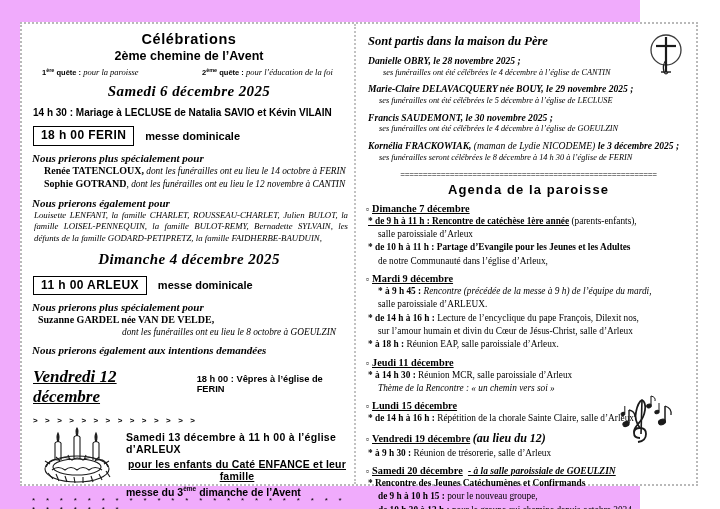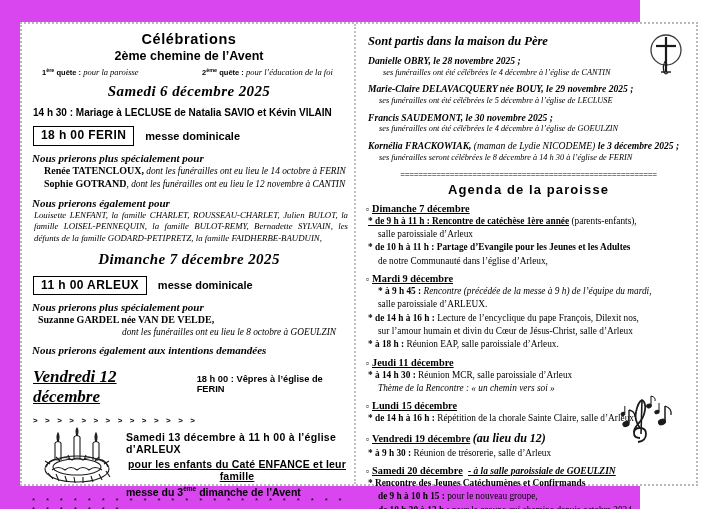--- a/index.html
+++ b/index.html
@@ -6,21 +6,21 @@
   html,body {
     width:720px; height:509px;
     background:#ffffff;
     font-family:"Liberation Sans", sans-serif;
     color:#000;
     overflow:hidden;
   }
   #page {
     position:relative;
     width:640px; height:509px;
-    background:#d946ef;
+    background:#f0abfc;
     text-decoration:underline;
   }
 
   
   .frame {
     position:absolute;
     left:20px; top:22px;
     width:678px; height:464px;
     border:2px dotted #b9b9b9;
     background:#fff;
@@ -331,21 +331,21 @@
       <div class="pri-item">
         <span class="nm">Renée TATENCLOUX,</span><span> dont les funérailles ont eu lieu le 14 octobre à FERIN</span>
       </div>
       <div class="pri-item">
         <span class="nm">Sophie GOTRAND</span><span>, dont les funérailles ont eu lieu le 12 novembre à CANTIN</span>
       </div>
 
       <div class="pri-head">Nous prierons également pour</div>
       <div class="pri-list">Louisette LENFANT, la famille CHARLET, ROUSSEAU-CHARLET, Julien BULOT, la famille LOISEL-PENNEQUIN, la famille BULOT-REMY, Bernadette SYLVAIN, les défunts de la famille GODARD-PETIPRETZ, la famille FAIDHERBE-BAUDUIN,</div>
 
-      <div class="date-script" style="margin-top:6px;">Dimanche 7 décembre 2025</div>
+      <div class="date-script" style="margin-top:6px;">Dimanche 4 décembre 2025</div>
 
       <div class="time-row">
         <div class="time-box">11 h 00 ARLEUX</div>
         <div class="time-label">messe dominicale</div>
       </div>
 
       <div class="pri-head">Nous prierons plus spécialement pour</div>
       <div class="pri-item" style="margin-left:8px;">
         <span class="nm">Suzanne GARDEL née VAN DE VELDE,</span>
       </div>

